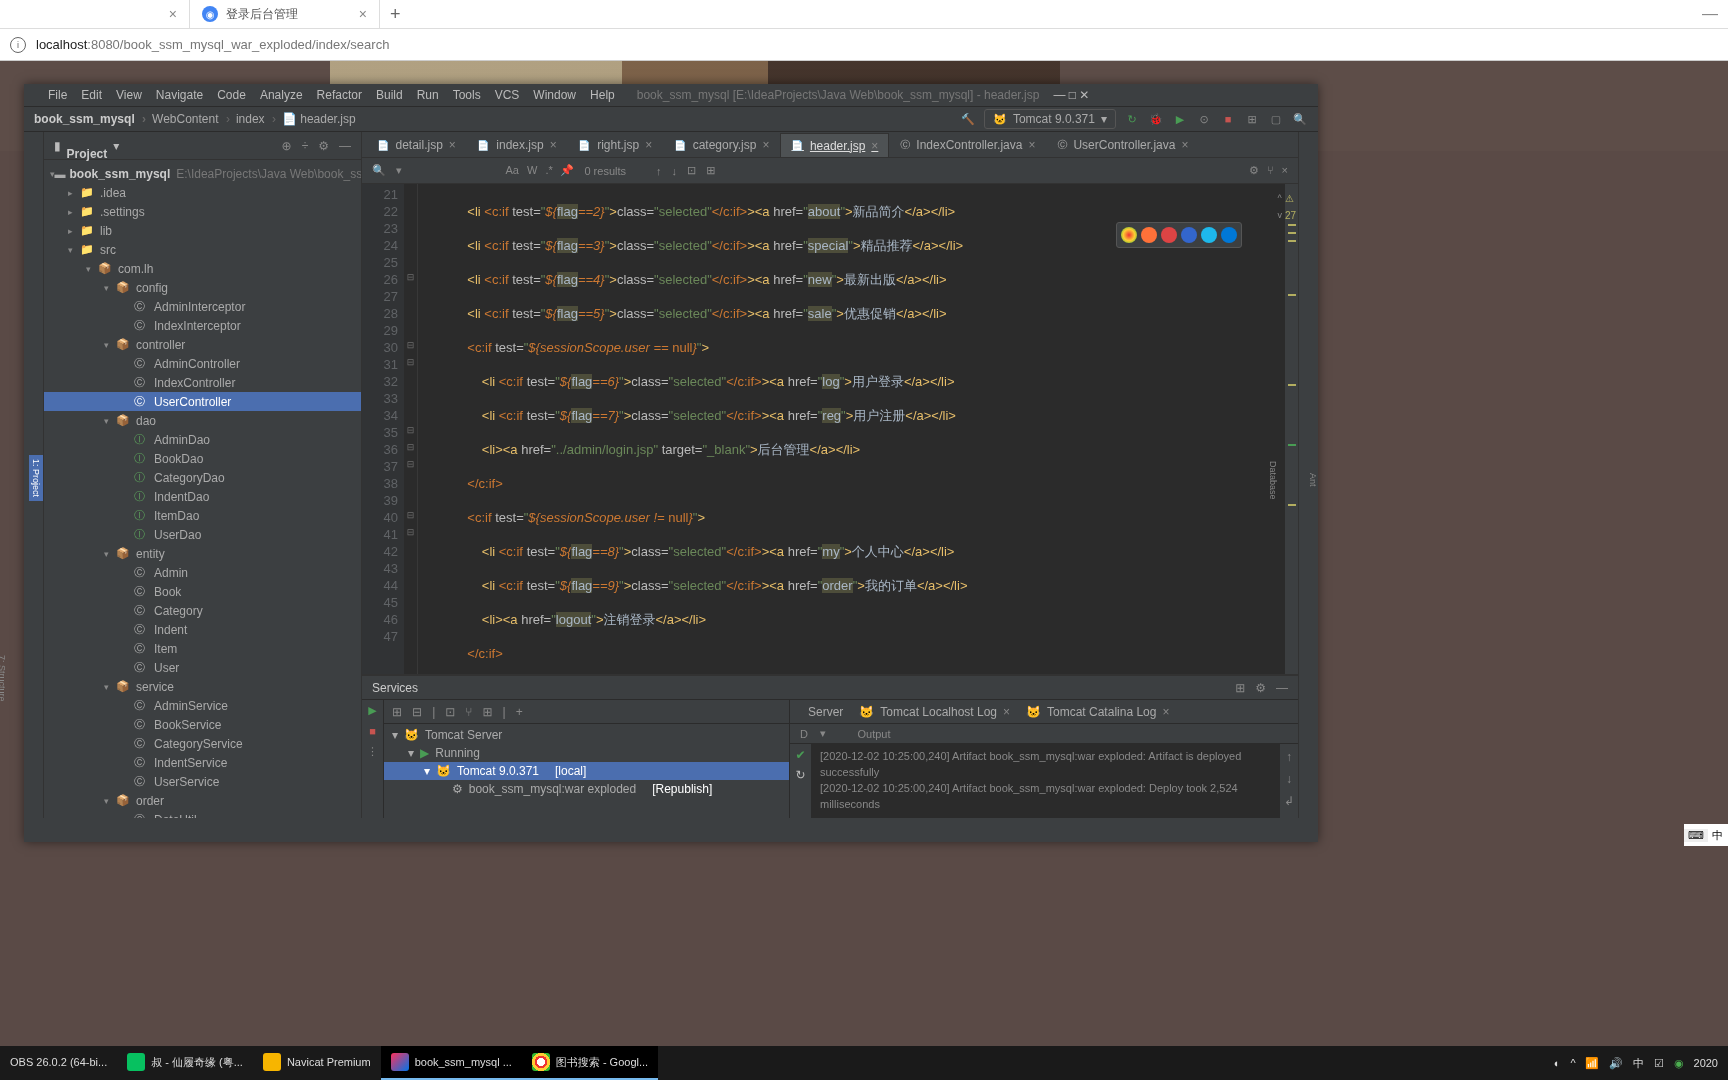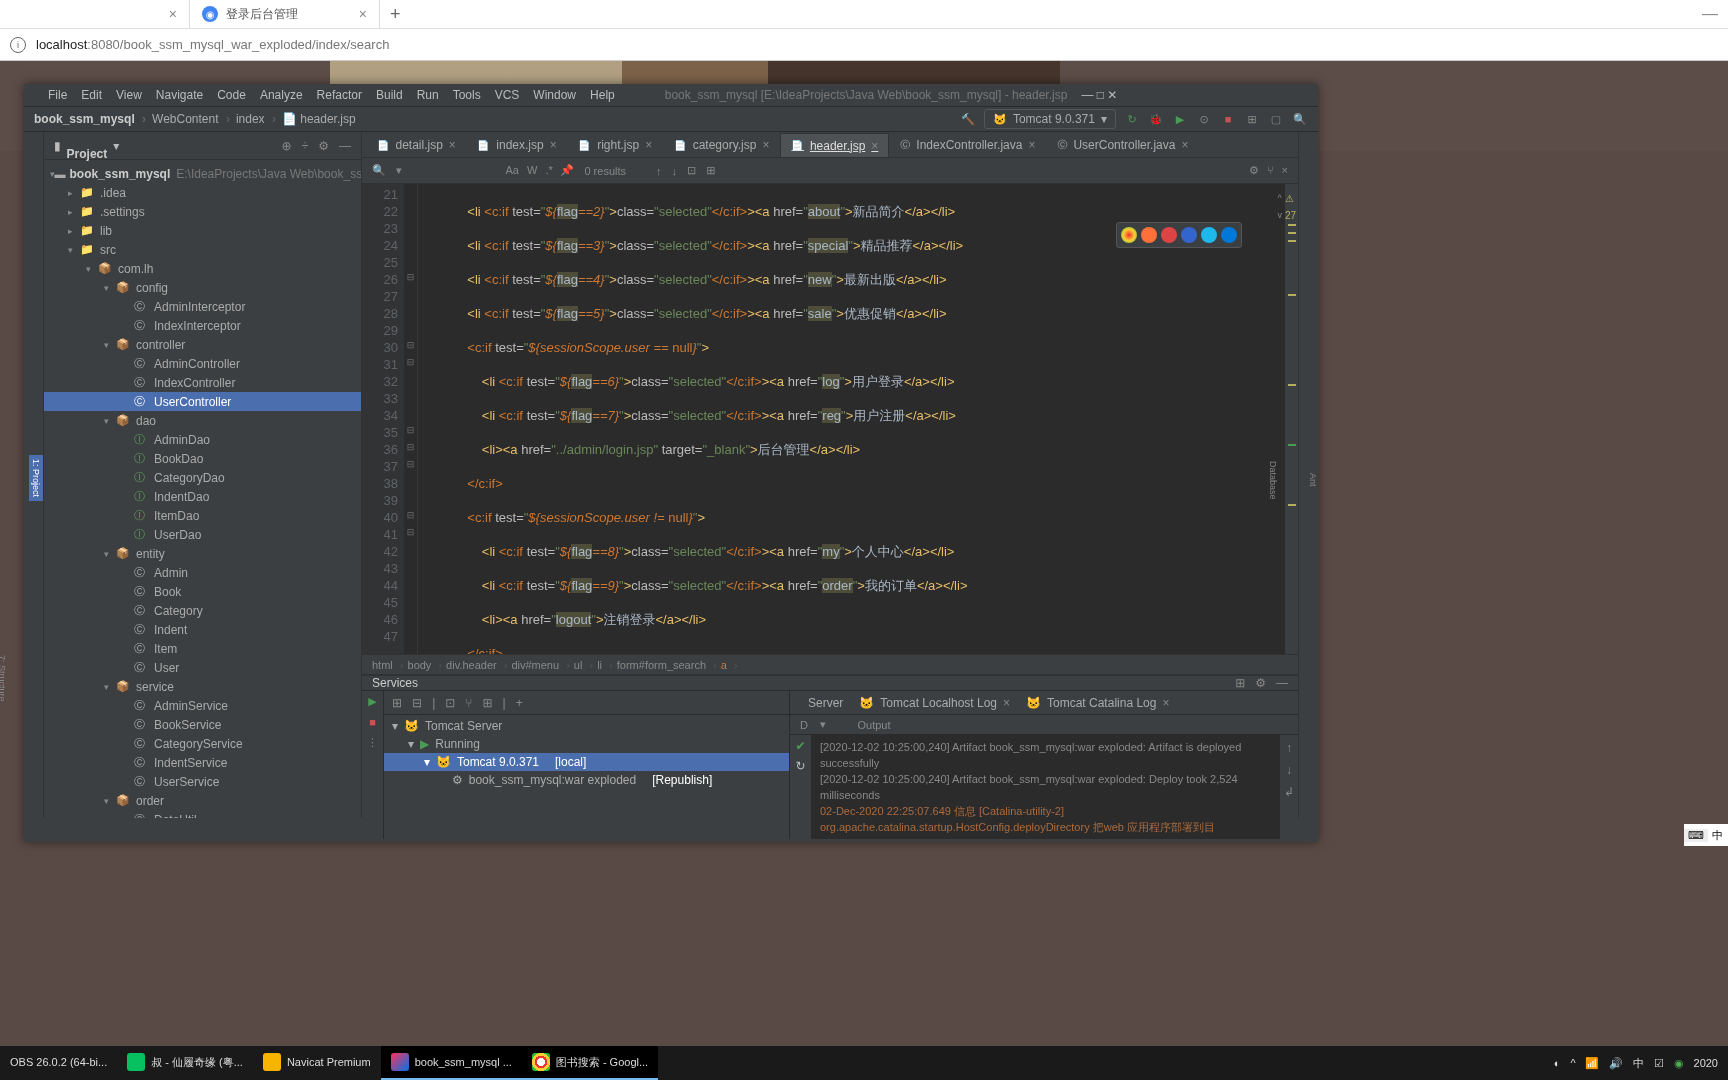--- a/index.html
+++ b/index.html
@@ -156,21 +156,21 @@
     <span>Navigate</span>
     <span>Code</span>
     <span>Analyze</span>
     <span>Refactor</span>
     <span>Build</span>
     <span>Run</span>
     <span>Tools</span>
     <span>VCS</span>
     <span>Window</span>
     <span>Help</span>
-    <span style="margin-left:36px;color:#777">book_ssm_mysql [E:\IdeaProjects\Java Web\book_ssm_mysql] - header.jsp</span>
+    <span style="margin-left:8px;color:#777">book_ssm_mysql [E:\IdeaProjects\Java Web\book_ssm_mysql] - header.jsp</span>
     <div class="wc">
       <span>—</span>
       <span>□</span>
       <span>✕</span>
     </div>
   </div>
 
   <div class="ide-nav">
     <span class="crumb" style="font-weight:bold;color:#ccc">book_ssm_mysql</span>
     <span class="crumb">WebContent</span>
@@ -532,30 +532,20 @@
           <div class="mark-y" style="top:40px"></div>
           <div class="mark-y" style="top:48px"></div>
           <div class="mark-y" style="top:56px"></div>
           <div class="mark-y" style="top:110px"></div>
           <div class="mark-y" style="top:200px"></div>
           <div class="mark-g" style="top:260px"></div>
           <div class="mark-y" style="top:320px"></div>
         </div>
       </div>
 
-      <div class="breadcrumb-bar">
-        <span>html</span>
-        <span>body</span>
-        <span>div.header</span>
-        <span>div#menu</span>
-        <span>ul</span>
-        <span>li</span>
-        <span>form#form_search</span>
-        <span class="active" style="border:none">a</span>
-      </div>
 
       <div class="services-panel">
         <div class="sp-header">
           <span>Services</span>
           <div class="right">
             <span>⊞</span>
             <span>⚙</span>
             <span>—</span>
           </div>
         </div>
@@ -622,21 +612,20 @@
               <span style="margin-left:20px">Output</span>
             </div>
             <div class="sp-out-wrap">
               <div class="sp-out-left">
                 <span class="green">✔</span>
                 <span>↻</span>
               </div>
               <div class="sp-out">
                 <div class="ok">[2020-12-02 10:25:00,240] Artifact book_ssm_mysql:war exploded: Artifact is deployed successfully</div>
                 <div class="ok">[2020-12-02 10:25:00,240] Artifact book_ssm_mysql:war exploded: Deploy took 2,524 milliseconds</div>
-                <div class="warn-line">02-Dec-2020 22:25:07.649 信息 [Catalina-utility-2] org.apache.catalina.startup.HostConfig.deployDirectory 把web 应用程序部署到目</div>
               </div>
               <div class="sp-out-right">
                 <span>↑</span>
                 <span>↓</span>
                 <span>↲</span>
               </div>
             </div>
           </div>
         </div>
       </div>

